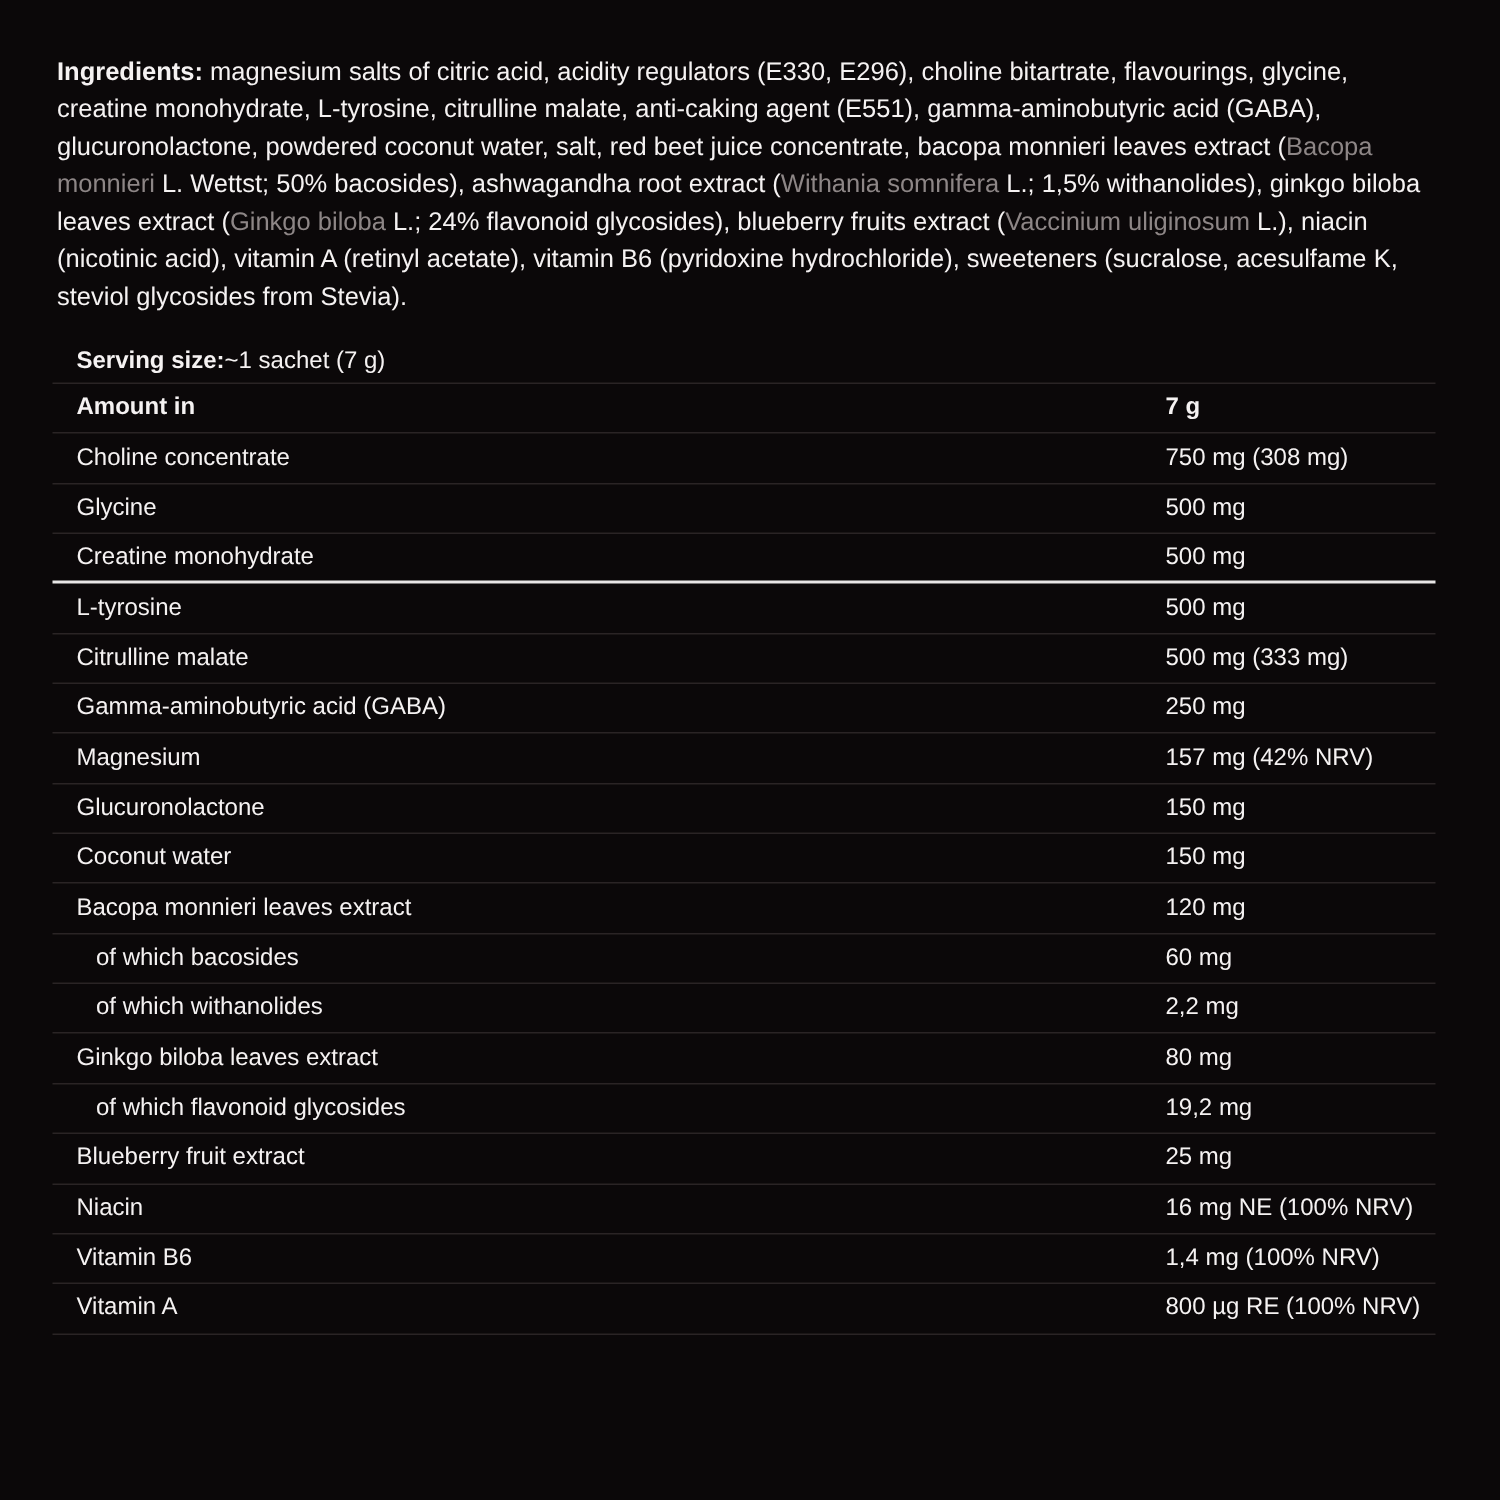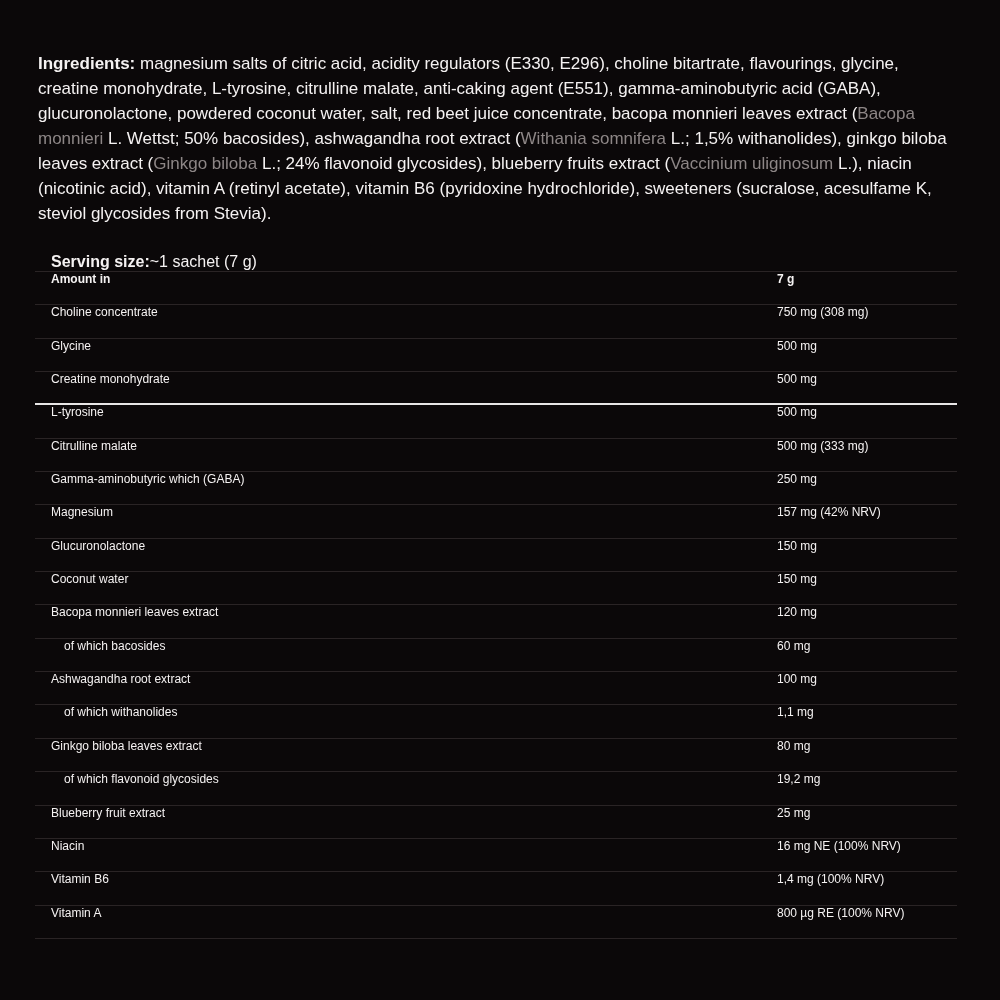--- a/index.html
+++ b/index.html
@@ -9,49 +9,49 @@
     --divider:#2a2425;
     --divider-bright:#e8e6e6;
   }
   html,body{margin:0;padding:0;}
   body{
     width:1000px;height:1000px;overflow:hidden;
     background:var(--bg);
     color:var(--text);
     font-family:"Liberation Sans", sans-serif;
   }
-  .page{padding:34px 45px 0 38px;box-sizing:border-box;}
+  .page{padding:18px 45px 0 38px;box-sizing:border-box;}
   .ingredients{
     width:920px;
     font-size:17px;
     line-height:25px;
     letter-spacing:0;
   }
   .seg-bold{font-weight:700;}
   .seg-latin{color:var(--muted);}
   .table-wrap{
     margin-left:-3px;
     width:922px;
   }
   .serving-row{
     margin-top:12px;
     height:28px;
-    display:flex;align-items:flex-end;
+    display:flex;align-items:center;
     padding-left:16px;
     border-bottom:1px solid var(--divider);
     font-size:16px;
     box-sizing:content-box;
   }
   .serving-label{font-weight:700;}
   .t-row{
     height:33.35px;
-    display:flex;align-items:flex-start;
+    display:flex;align-items:center;
     padding-left:16px;
     border-bottom:1px solid var(--divider);
-    font-size:12px;
+    font-size:16px;
     box-sizing:border-box;
   }
   .t-row.header{font-weight:700;}
   .t-row.bright{border-bottom:2px solid var(--divider-bright);}
   .t-row.indent .t-name{padding-left:13px;}
   .t-name{flex:1;min-width:0;}
   .t-val{width:180px;flex-shrink:0;}
 </style>
 </head>
 <body>
@@ -87,21 +87,21 @@
         </div>
         <div class="t-row">
           <span class="t-name">L-tyrosine</span>
           <span class="t-val">500 mg</span>
         </div>
         <div class="t-row">
           <span class="t-name">Citrulline malate</span>
           <span class="t-val">500 mg (333 mg)</span>
         </div>
         <div class="t-row">
-          <span class="t-name">Gamma-aminobutyric which (GABA)</span>
+          <span class="t-name">Gamma-aminobutyric acid (GABA)</span>
           <span class="t-val">250 mg</span>
         </div>
         <div class="t-row">
           <span class="t-name">Magnesium</span>
           <span class="t-val">157 mg (42% NRV)</span>
         </div>
         <div class="t-row">
           <span class="t-name">Glucuronolactone</span>
           <span class="t-val">150 mg</span>
         </div>
@@ -110,27 +110,23 @@
           <span class="t-val">150 mg</span>
         </div>
         <div class="t-row">
           <span class="t-name">Bacopa monnieri leaves extract</span>
           <span class="t-val">120 mg</span>
         </div>
         <div class="t-row indent">
           <span class="t-name">of which bacosides</span>
           <span class="t-val">60 mg</span>
         </div>
-        <div class="t-row">
-          <span class="t-name">Ashwagandha root extract</span>
-          <span class="t-val">100 mg</span>
-        </div>
         <div class="t-row indent">
           <span class="t-name">of which withanolides</span>
-          <span class="t-val">1,1 mg</span>
+          <span class="t-val">2,2 mg</span>
         </div>
         <div class="t-row">
           <span class="t-name">Ginkgo biloba leaves extract</span>
           <span class="t-val">80 mg</span>
         </div>
         <div class="t-row indent">
           <span class="t-name">of which flavonoid glycosides</span>
           <span class="t-val">19,2 mg</span>
         </div>
         <div class="t-row">

